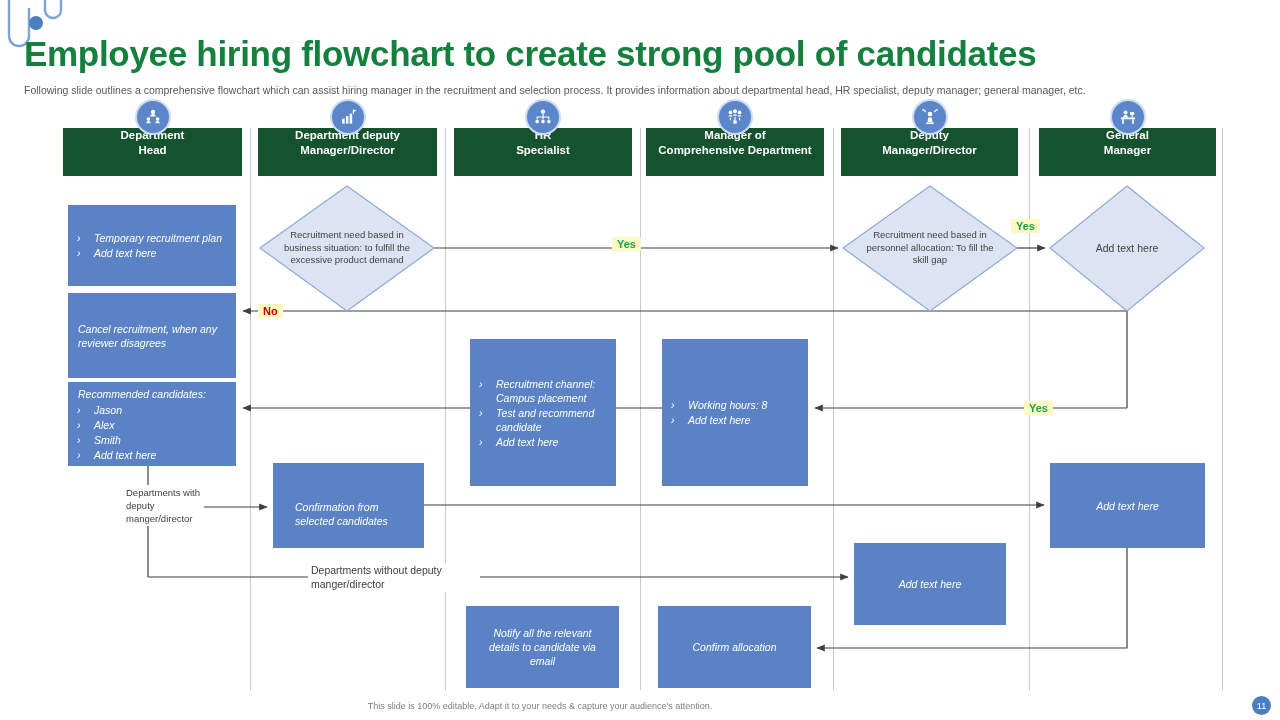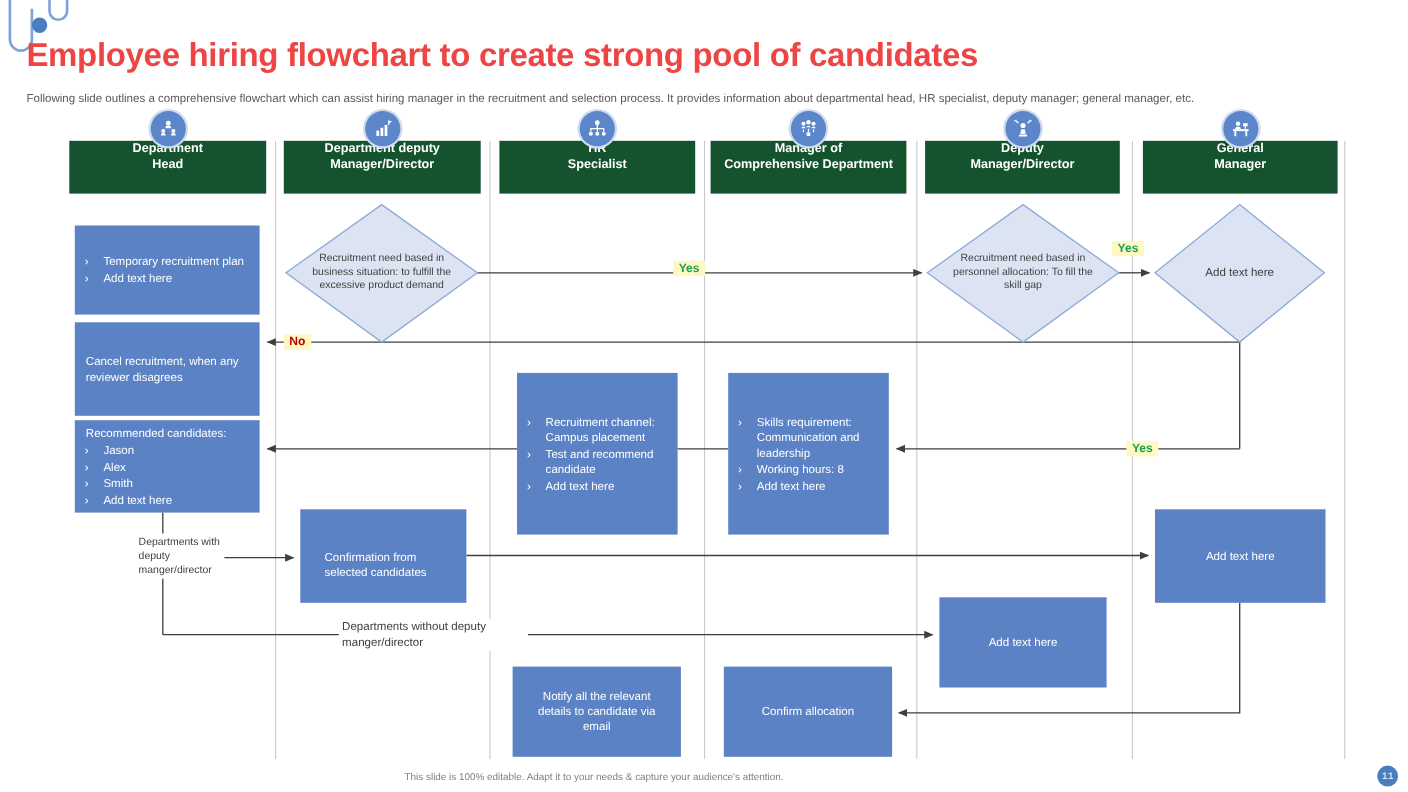--- a/index.html
+++ b/index.html
@@ -3,59 +3,59 @@
 <meta charset="utf-8">
 <style>
   * { margin:0; padding:0; box-sizing:border-box; }
   html,body { width:1280px; height:720px; }
   body { font-family:"Liberation Sans", sans-serif; background:#ffffff; overflow:hidden; }
   .slide { position:relative; width:1280px; height:720px; background:#ffffff; }
 
   .decoration { position:absolute; left:0; top:0; }
 
   .title { position:absolute; left:24px; top:34px; width:1180px;
-           font-size:30px; font-weight:bold; color:#ef4444; letter-spacing:-0.3px; }
+           font-size:35px; font-weight:bold; color:#15803d; letter-spacing:-0.3px; }
   .subtitle { position:absolute; left:24px; top:84px; width:1180px;
               font-size:10.5px; color:#595959; }
 
   .lane-divider { position:absolute; top:128px; height:562px; width:1px; background:#c9c9c9; }
 
   .lane-header { position:absolute; top:128px; height:48px; background:#14532d;
                  display:flex; align-items:flex-start; justify-content:center; }
   .lane-label { color:#ffffff; font-size:11.5px; font-weight:bold; text-align:center;
                 white-space:pre-line; line-height:15px; }
   .lane-icon { position:absolute; top:-27px; left:50%; transform:translateX(-50%);
                width:32px; height:32px; border-radius:50%; background:#5b86ca;
                box-shadow:0 0 0 2px #cfdcf0; display:flex; align-items:center; justify-content:center; }
   .lane-icon svg { width:20px; height:20px; }
 
   .connectors { position:absolute; left:0; top:0; width:1280px; height:720px; }
 
   .box { position:absolute; background:#5b82c4; color:#ffffff; font-size:10.5px;
-         display:flex; flex-direction:column; justify-content:center; line-height:14px; }
+         display:flex; flex-direction:column; justify-content:center; line-height:14px;font-style:italic; }
   .box.center { align-items:center; text-align:center; padding:4px 10px; }
   .box ul { list-style:none; }
   .box li { position:relative; padding-left:26px; margin:1px 0; }
   .box li::before { content:"\203A"; position:absolute; left:9px; top:0; }
   .box .heading { padding-left:10px; margin-bottom:1px; }
 
   .dtext { position:absolute; display:flex; align-items:center; justify-content:center;
            text-align:center; font-size:9.5px; color:#3f3f3f; line-height:12.5px; }
 
   .flow-label { position:absolute; background:#fef9c3; font-size:11px; font-weight:bold;
                 padding:1px 5px; }
   .flow-label.yes { color:#1aa053; }
   .flow-label.no  { color:#c00000; }
   .branch-label { position:absolute; background:#ffffff; color:#404040; }
 
   .footer { position:absolute; left:290px; top:701px; width:500px; text-align:center;
             font-size:9px; color:#7f7f7f; }
   .page-badge { position:absolute; left:1252px; top:696px; width:19px; height:19px;
                 border-radius:50%; background:#4a7ec0; color:#ffffff; font-size:9px;
-                display:flex; align-items:center; justify-content:center;font-family:Liberation Mono, monospace; }
+                display:flex; align-items:center; justify-content:center; }
 
   .icon-glyph { fill:#ffffff; stroke:none; }
   .icon-line { stroke:#ffffff; stroke-width:1.4; fill:none; }
 </style>
 </head>
 <body>
 
 <div class="slide">
 
   <svg class="decoration" width="76" height="62">
@@ -215,21 +215,20 @@
   <div class="box" style="left:470px;top:339px;width:146px;height:147px">
     <ul>
         <li>Recruitment channel: Campus placement</li>
         <li>Test and recommend candidate</li>
         <li>Add text here</li>
       </ul>
   </div>
 
   <div class="box" style="left:662px;top:339px;width:146px;height:147px">
     <ul>
-        <li>Skills requirement: Communication and leadership</li>
         <li>Working hours: 8</li>
         <li>Add text here</li>
       </ul>
   </div>
 
   <div class="box" style="left:273px;top:463px;width:151px;height:85px;padding:16px 34px 0 22px">Confirmation from selected candidates</div>
 
   <div class="box center" style="left:854px;top:543px;width:152px;height:82px">Add text here</div>
 
   <div class="box center" style="left:1050px;top:463px;width:155px;height:85px">Add text here</div>

